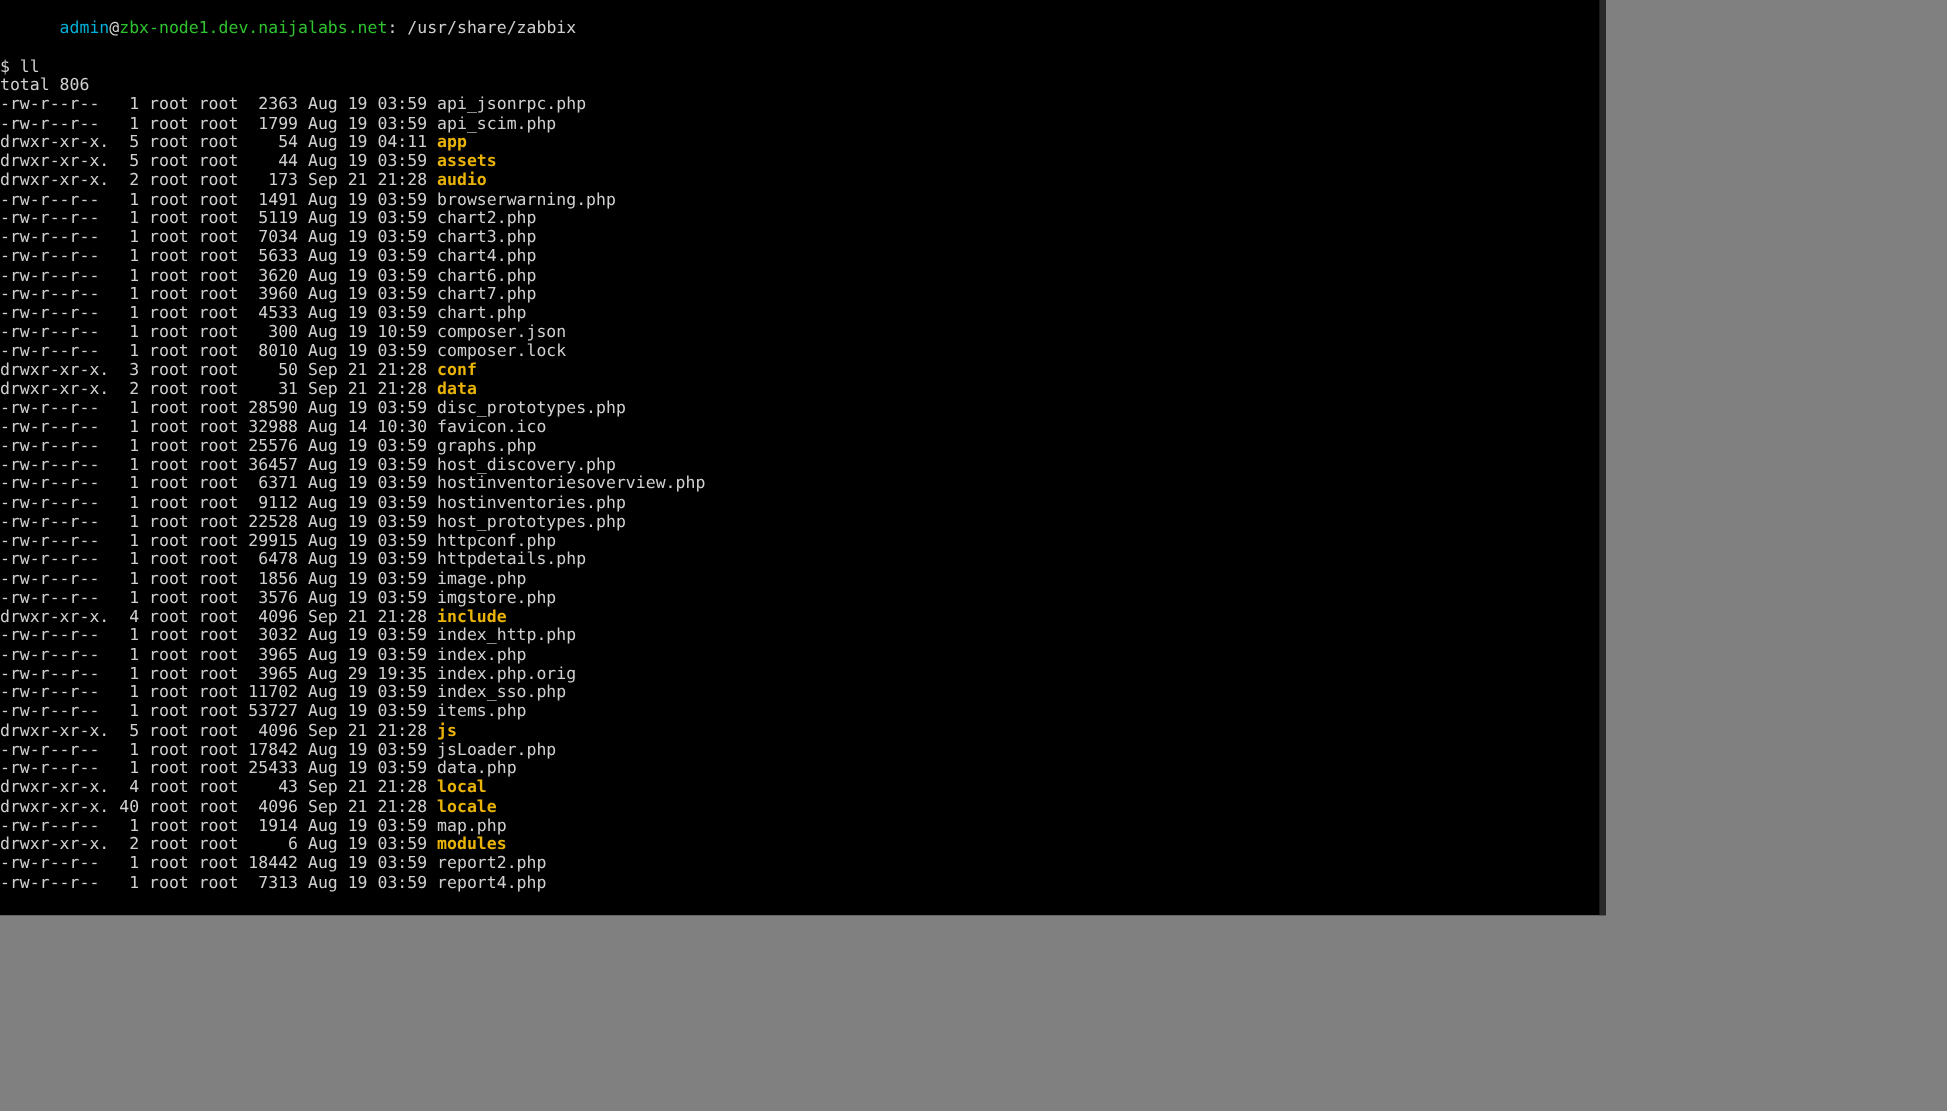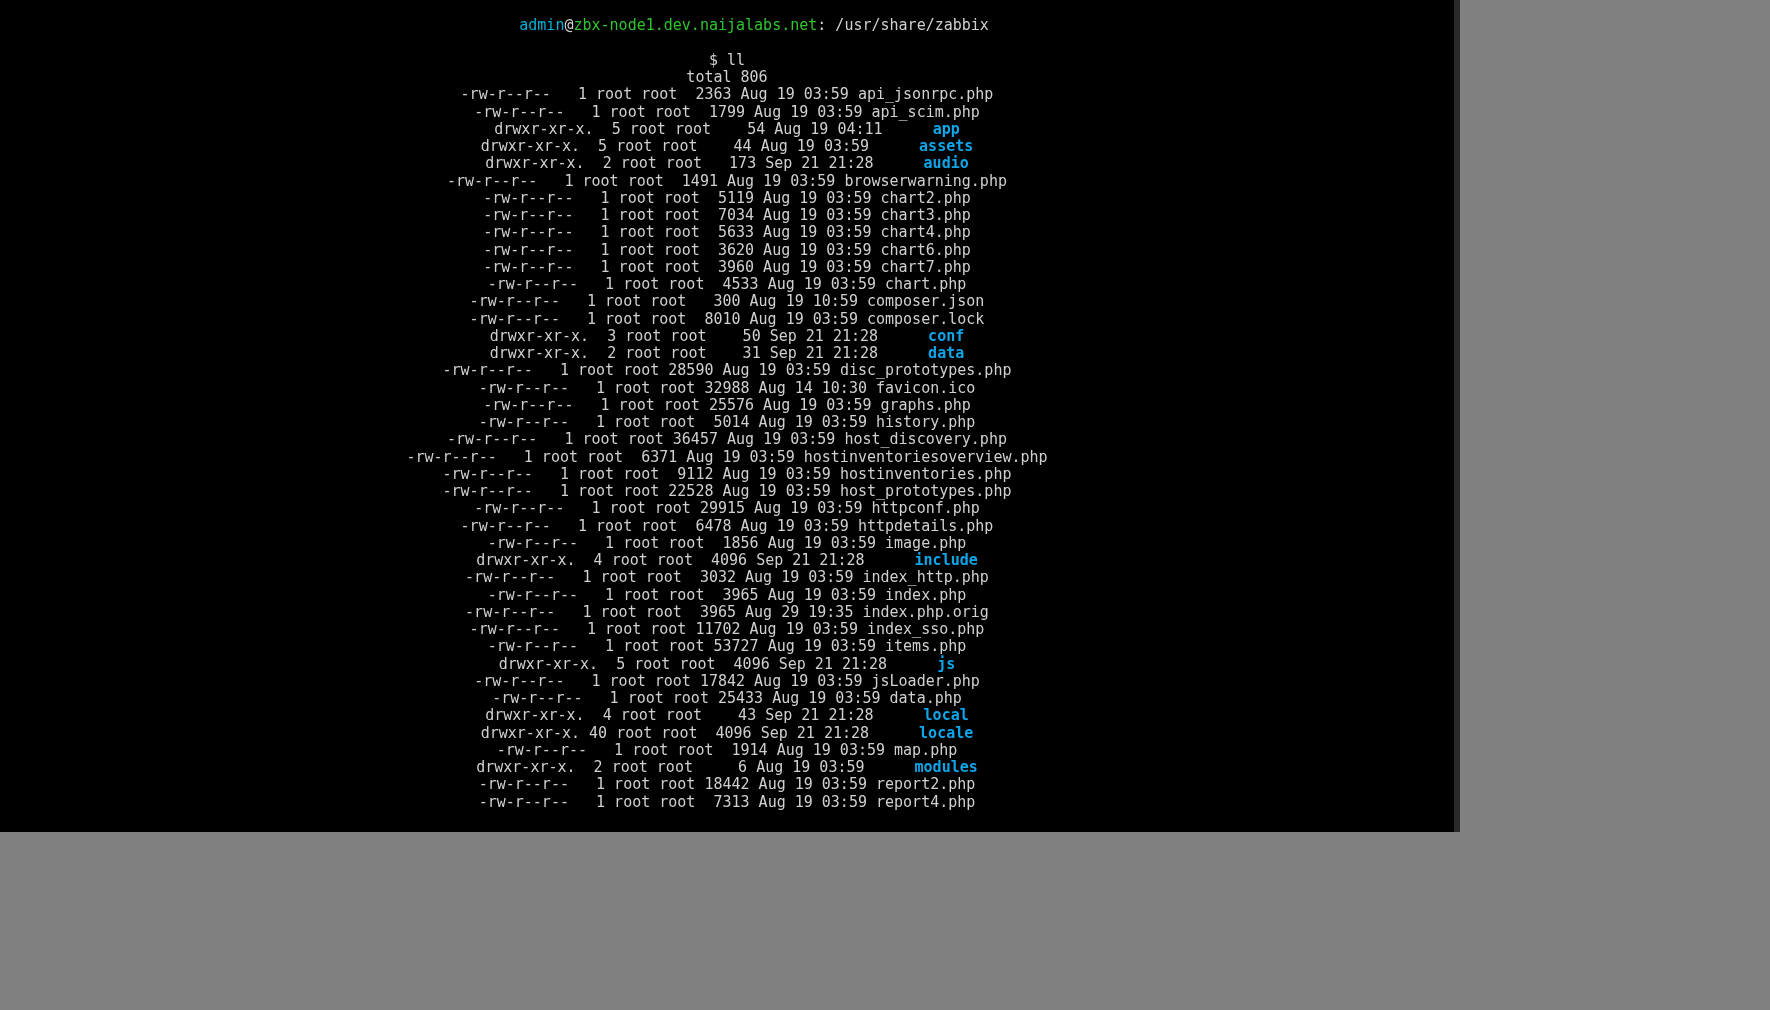--- a/index.html
+++ b/index.html
@@ -21,25 +21,24 @@
     width: 1454px;
     height: 832px;
     background: #000;
     color: #d0d0d0;
     overflow: hidden;
     border-right: 6px solid #2a2a2a;
   }
   .line {
     white-space: pre;
     position: relative;
-    text-align: center;
   }
   .user { color: #00afd7; }
   .host { color: #2fc42f; }
-  .dir  { color: #0ea5e9; font-weight: 600; margin-left: 41px; }
+  .dir  { color: #eab308; font-weight: 600; }
   .fg   { color: #d0d0d0; }
   .hlbox {
     position: absolute;
     left: 0;
     top: -1px;
     width: 476px;
     height: 18px;
     border: 2px solid #2fc42f;
     border-radius: 9px;
     pointer-events: none;
@@ -70,28 +69,28 @@
         <div class="line"><span class="fg">-rw-r--r--   1 root root  3620 Aug 19 03:59 </span><span class="fg">chart6.php</span></div>
         <div class="line"><span class="fg">-rw-r--r--   1 root root  3960 Aug 19 03:59 </span><span class="fg">chart7.php</span></div>
         <div class="line"><span class="fg">-rw-r--r--   1 root root  4533 Aug 19 03:59 </span><span class="fg">chart.php</span></div>
         <div class="line"><span class="fg">-rw-r--r--   1 root root   300 Aug 19 10:59 </span><span class="fg">composer.json</span></div>
         <div class="line"><span class="fg">-rw-r--r--   1 root root  8010 Aug 19 03:59 </span><span class="fg">composer.lock</span></div>
         <div class="line"><span class="fg">drwxr-xr-x.  3 root root    50 Sep 21 21:28 </span><span class="dir">conf</span></div>
         <div class="line"><span class="fg">drwxr-xr-x.  2 root root    31 Sep 21 21:28 </span><span class="dir">data</span></div>
         <div class="line"><span class="fg">-rw-r--r--   1 root root 28590 Aug 19 03:59 </span><span class="fg">disc_prototypes.php</span></div>
         <div class="line"><span class="fg">-rw-r--r--   1 root root 32988 Aug 14 10:30 </span><span class="fg">favicon.ico</span></div>
         <div class="line"><span class="fg">-rw-r--r--   1 root root 25576 Aug 19 03:59 </span><span class="fg">graphs.php</span></div>
-        <div class="line"><span class="fg">-rw-r--r--   1 root root  5014 Aug 19 03:59 </span><span class="fg">history.php</span></div>
         <div class="line"><span class="fg">-rw-r--r--   1 root root 36457 Aug 19 03:59 </span><span class="fg">host_discovery.php</span></div>
         <div class="line"><span class="fg">-rw-r--r--   1 root root  6371 Aug 19 03:59 </span><span class="fg">hostinventoriesoverview.php</span></div>
         <div class="line"><span class="fg">-rw-r--r--   1 root root  9112 Aug 19 03:59 </span><span class="fg">hostinventories.php</span></div>
         <div class="line"><span class="fg">-rw-r--r--   1 root root 22528 Aug 19 03:59 </span><span class="fg">host_prototypes.php</span></div>
         <div class="line"><span class="fg">-rw-r--r--   1 root root 29915 Aug 19 03:59 </span><span class="fg">httpconf.php</span></div>
         <div class="line"><span class="fg">-rw-r--r--   1 root root  6478 Aug 19 03:59 </span><span class="fg">httpdetails.php</span></div>
         <div class="line"><span class="fg">-rw-r--r--   1 root root  1856 Aug 19 03:59 </span><span class="fg">image.php</span></div>
+        <div class="line"><span class="fg">-rw-r--r--   1 root root  3576 Aug 19 03:59 </span><span class="fg">imgstore.php</span></div>
         <div class="line"><span class="fg">drwxr-xr-x.  4 root root  4096 Sep 21 21:28 </span><span class="dir">include</span></div>
         <div class="line"><span class="fg">-rw-r--r--   1 root root  3032 Aug 19 03:59 </span><span class="fg">index_http.php</span></div>
         <div class="line"><span class="fg">-rw-r--r--   1 root root  3965 Aug 19 03:59 </span><span class="fg">index.php</span></div>
         <div class="line"><span class="fg">-rw-r--r--   1 root root  3965 Aug 29 19:35 </span><span class="fg">index.php.orig</span></div>
         <div class="line"><span class="fg">-rw-r--r--   1 root root 11702 Aug 19 03:59 </span><span class="fg">index_sso.php</span></div>
         <div class="line"><span class="fg">-rw-r--r--   1 root root 53727 Aug 19 03:59 </span><span class="fg">items.php</span></div>
         <div class="line"><span class="fg">drwxr-xr-x.  5 root root  4096 Sep 21 21:28 </span><span class="dir">js</span></div>
         <div class="line"><span class="fg">-rw-r--r--   1 root root 17842 Aug 19 03:59 </span><span class="fg">jsLoader.php</span></div>
         <div class="line"><span class="fg">-rw-r--r--   1 root root 25433 Aug 19 03:59 </span><span class="fg">data.php</span></div>
         <div class="line"><span class="fg">drwxr-xr-x.  4 root root    43 Sep 21 21:28 </span><span class="dir">local</span></div>

